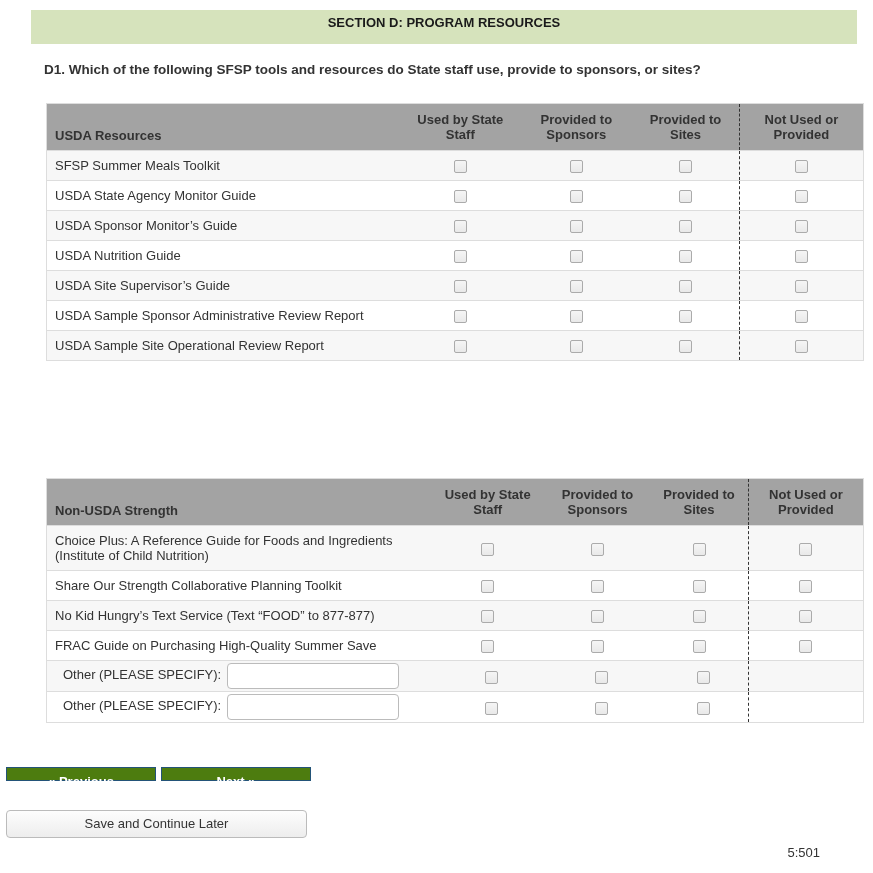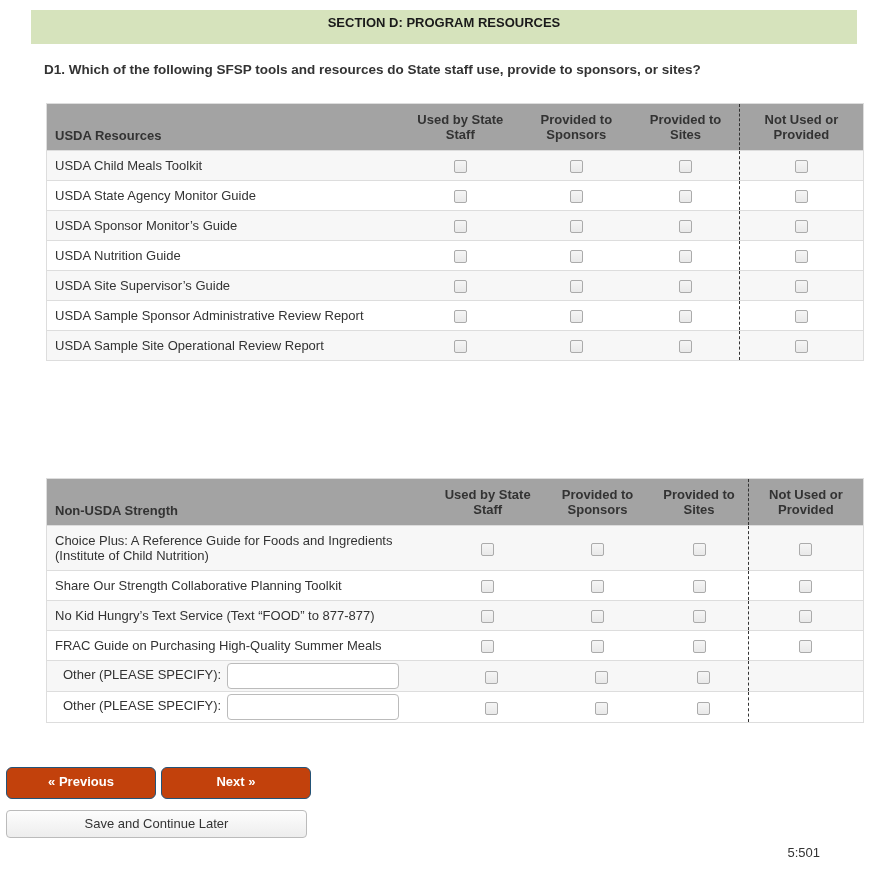--- a/index.html
+++ b/index.html
@@ -47,22 +47,22 @@
     border:1px solid #ababab; border-radius:2px; vertical-align:middle;
     cursor:pointer;
   }
   .other-input {
     width:172px; height:26px; border:1px solid #bbb; border-radius:4px;
     vertical-align:middle; margin-left:2px; font-size:13px; padding:0 6px;
     color:#333; background:#fff; outline:none;
   }
 
   .btn-blue {
-    position:absolute; height:32px; background:#c2410c; border:1px solid #235378;
-    border-radius:6px; color:#fff; font-weight:bold; font-size:13px;
+    position:absolute; height:14px; background:#4d7c0f; border:1px solid #235378;
+    border-radius:0; color:#fff; font-weight:bold; font-size:13px;
     text-align:center; line-height:27px; cursor:pointer;
   }
   .btn-save {
     position:absolute; left:6px; top:810px; width:301px; height:28px;
     background:linear-gradient(#fdfdfd,#ededed); border:1px solid #bbb; border-radius:4px;
     color:#333; font-size:13px; text-align:center; line-height:26px; cursor:pointer;
   }
   .page-indicator {
     left:700px; top:845px; width:120px; text-align:right; font-size:13px; color:#333;
   }
@@ -88,21 +88,21 @@
     <tr>
       <th class="label-col">USDA Resources</th>
       <th>Used by State Staff</th>
       <th>Provided to Sponsors</th>
       <th>Provided to Sites</th>
       <th class="lastcol">Not Used or Provided</th>
     </tr>
   </thead>
   <tbody>
     <tr>
-      <td class="label-cell">USDA Child Meals Toolkit</td>
+      <td class="label-cell">SFSP Summer Meals Toolkit</td>
       <td class="check"><span class="cb"></span></td>
       <td class="check"><span class="cb"></span></td>
       <td class="check"><span class="cb"></span></td>
       <td class="check lastcol"><span class="cb"></span></td>
     </tr>
     <tr>
       <td class="label-cell">USDA State Agency Monitor Guide</td>
       <td class="check"><span class="cb"></span></td>
       <td class="check"><span class="cb"></span></td>
       <td class="check"><span class="cb"></span></td>
@@ -179,21 +179,21 @@
       <td class="check lastcol"><span class="cb"></span></td>
     </tr>
     <tr>
       <td class="label-cell">No Kid Hungry’s Text Service (Text “FOOD” to 877-877)</td>
       <td class="check"><span class="cb"></span></td>
       <td class="check"><span class="cb"></span></td>
       <td class="check"><span class="cb"></span></td>
       <td class="check lastcol"><span class="cb"></span></td>
     </tr>
     <tr>
-      <td class="label-cell">FRAC Guide on Purchasing High-Quality Summer Meals</td>
+      <td class="label-cell">FRAC Guide on Purchasing High-Quality Summer Save</td>
       <td class="check"><span class="cb"></span></td>
       <td class="check"><span class="cb"></span></td>
       <td class="check"><span class="cb"></span></td>
       <td class="check lastcol"><span class="cb"></span></td>
     </tr>
     <tr class="other-row">
       <td class="label-cell">
         <span>Other (PLEASE SPECIFY):</span>
         <input type="text" class="other-input" value="" style="">
       </td>

